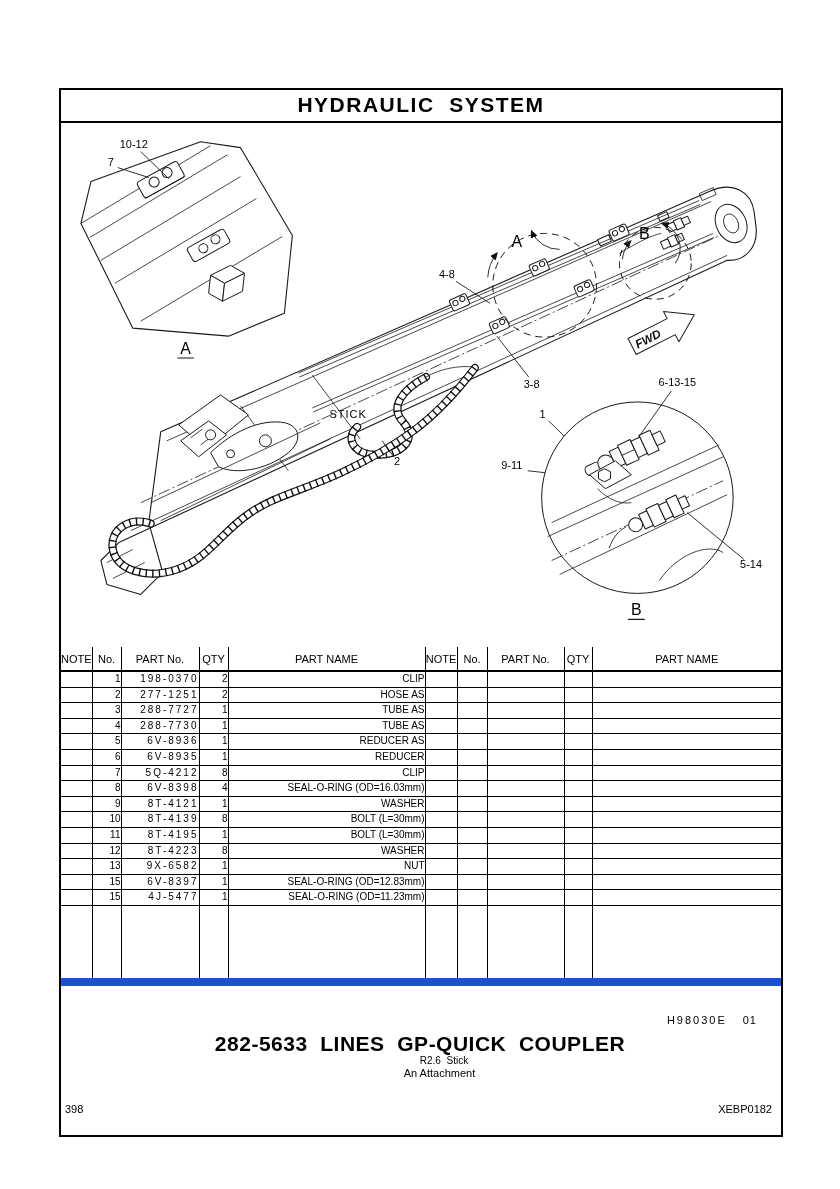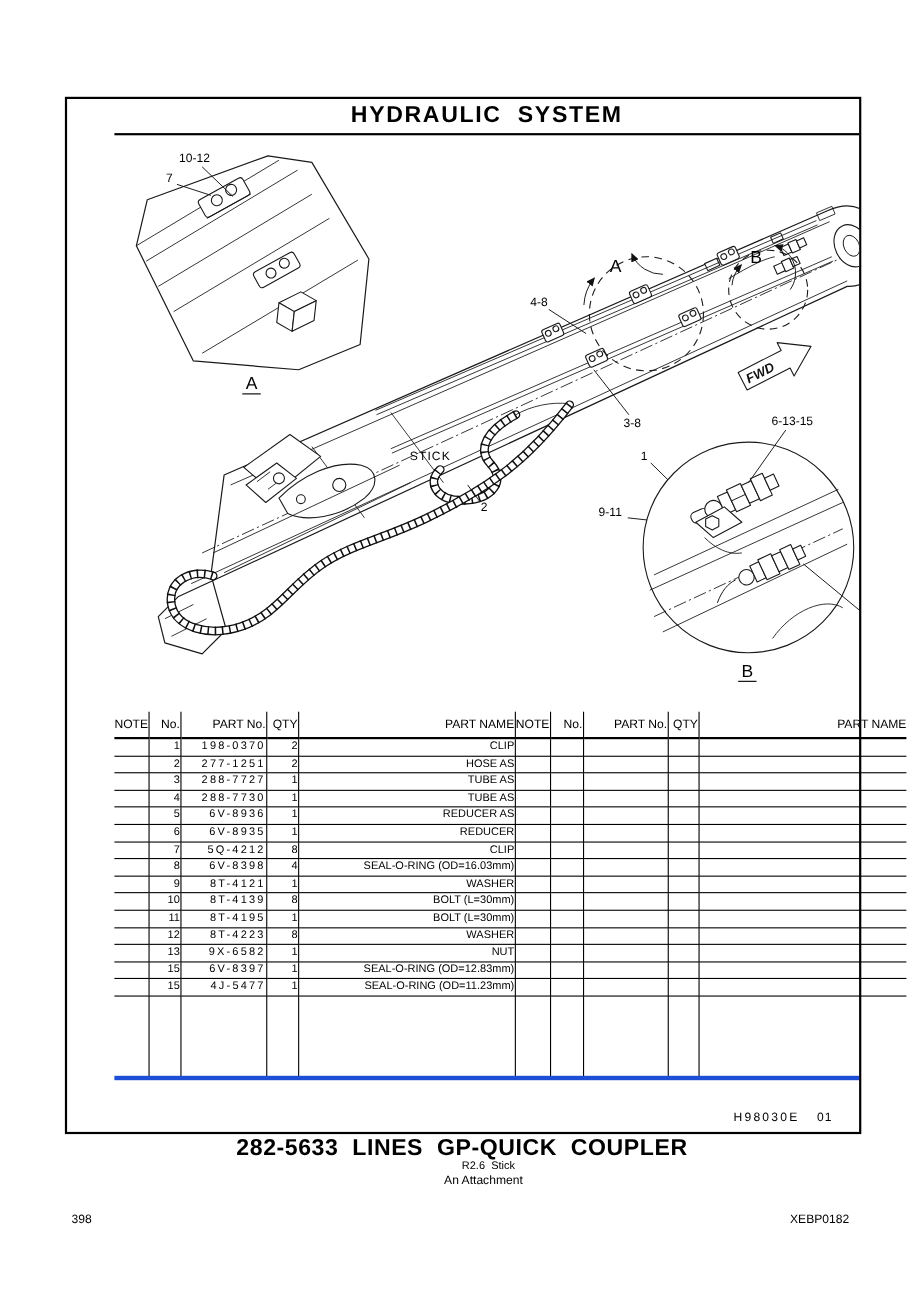--- a/index.html
+++ b/index.html
@@ -2,58 +2,58 @@
 <html><head>
 <meta charset="utf-8">
 <style>
   html,body{margin:0;padding:0;}
   body{
     width:840px;height:1189px;position:relative;background:#ffffff;
     font-family:"Liberation Sans", sans-serif;color:#000;
     -webkit-font-smoothing:antialiased;
   }
   #sheet{
-    position:absolute;left:59px;top:88px;width:724px;height:943px;
-    border:2px solid #000;box-sizing:border-box;background:#fff;padding-left:43px;
+    position:absolute;left:59px;top:88px;width:724px;height:1049px;
+    border:2px solid #000;box-sizing:border-box;background:#fff;
   }
   .title-bar{
     height:31px;border-bottom:2px solid #000;text-align:center;
     font-size:21px;line-height:30px;letter-spacing:1.5px;font-weight:bold;
     white-space:pre;
   }
   .drawing{height:524px;position:relative;overflow:hidden;text-align:right;}
   .drawing svg{display:block;}
 
   
   table.parts{
     width:720px;height:333px;border-collapse:collapse;table-layout:fixed;
     font-size:10px;
   }
   table.parts th, table.parts td{
     border:1px solid #000;padding:0;overflow:hidden;white-space:nowrap;
   }
   table.parts thead th{
-    height:23px;font-weight:normal;font-size:11px;text-align:right;
+    height:23px;font-weight:normal;font-size:11px;text-align:center;
     border-bottom:2px solid #000;
   }
   table.parts tbody td{height:14.6px;line-height:14.6px;}
   table.parts tr.filler td{height:auto;}
   
   table.parts th:first-child, table.parts td:first-child{border-left:none;}
   table.parts th:last-child,  table.parts td:last-child{border-right:none;}
   table.parts thead th{border-top:none;}
   table.parts tr.filler td{border-bottom:none;}
   td.c-note{}
   td.c-no{text-align:right;padding-right:5px;}
   td.c-pn{text-align:right;padding-right:4px;letter-spacing:2px;}
   td.c-qty{text-align:right;padding-right:7px;}
   td.c-name{text-align:right;padding-left:6px;}
 
   .bottom-band{
-    height:49px;position:relative;border-top:4px solid #1d4ed8;margin-top:-2px;
+    height:49px;position:relative;border-top:8px solid #1d4ed8;margin-top:-2px;
   }
   .doc-code{
     position:absolute;right:24px;bottom:9px;font-size:11px;letter-spacing:2px;
   }
   .doc-code .rev{margin-left:16px;letter-spacing:1px;}
 
   
   .caption{position:absolute;top:1033px;left:0;width:840px;text-align:center;line-height:1;}
   .caption .l1{font-size:21px;font-weight:bold;letter-spacing:0.5px;white-space:pre;}
   .caption .l2{font-size:10px;margin-top:2px;white-space:pre;padding-left:48px;}

